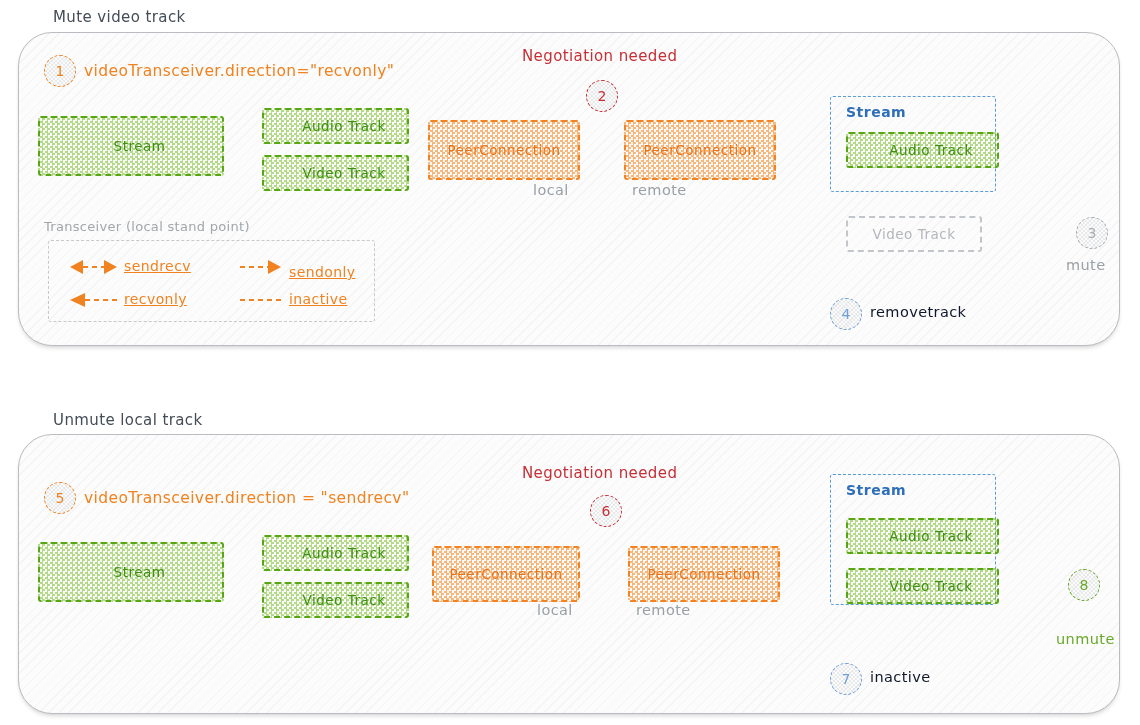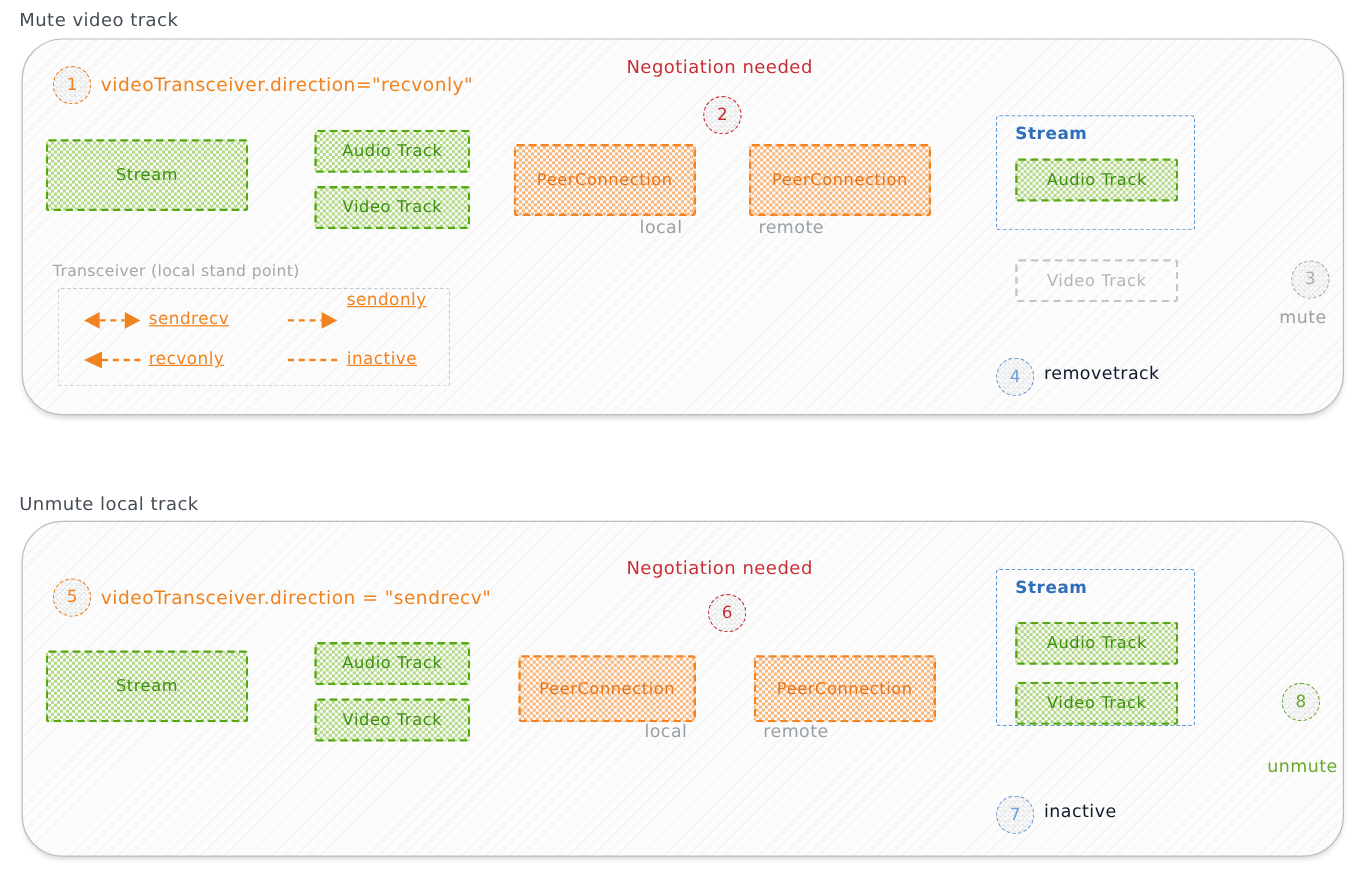--- a/index.html
+++ b/index.html
@@ -1,36 +1,36 @@
 <!DOCTYPE html>
 <html><head>
 <meta charset="utf-8">
 <style>
   html,body{margin:0;padding:0;background:#ffffff;}
   body{width:1140px;height:725px;position:relative;overflow:hidden;
        font-family:"DejaVu Sans",sans-serif;}
 
-  .panel-title{position:absolute;font-size:15px;color:#444c56;letter-spacing:.4px;}
+  .panel-title{position:absolute;font-size:15px;color:#444c56;letter-spacing:.4px;margin-left:37px;}
 
   .panel{position:absolute;border:1.6px solid #b9bcc0;border-radius:34px;
          background:
            repeating-linear-gradient(135deg,
              rgba(0,0,0,0.030) 0px, rgba(0,0,0,0.030) 1px,
              rgba(0,0,0,0.0) 1px, rgba(0,0,0,0.0) 7px),
            #fcfcfc;
          box-shadow:0 3px 5px -2px rgba(0,0,0,0.22);}
 
   .node{position:absolute;display:flex;align-items:center;justify-content:center;
         font-size:13.5px;letter-spacing:.5px;text-align:center;}
 
   
   .green{color:#3f8f12;border:2px dashed #57a714;border-radius:3px;
          background:
            repeating-conic-gradient(rgba(120,190,40,0.55) 0% 25%, rgba(255,255,255,0) 0% 50%)
-             0 0/5px 5px;}
+             0 0/5px 5px; padding-left: 17px;}
   
   .orange{color:#e8741a;border:2px dashed #f28322;border-radius:3px;
           background:
             repeating-conic-gradient(rgba(247,146,53,0.65) 0% 25%, rgba(255,255,255,0) 0% 50%)
               0 0/5px 5px;}
   
   .ghost{color:#b3b7bb;border:2px dashed #c2c6ca;border-radius:3px;background:transparent;}
 
   .stream-group{position:absolute;border:1.6px dashed #5b9bd5;border-radius:3px;}
   .stream-label{position:absolute;font-size:14px;color:#2f6fba;font-weight:bold;letter-spacing:.5px;}
@@ -201,21 +201,21 @@
   <g>
     <path d="M85,300 L117,300" stroke="#f0821f" stroke-width="1.9" stroke-dasharray="5,4"></path>
     <polygon points="85,293 70,300 85,307" fill="#f0821f"></polygon>
   </g>
   <g>
     <path d="M240,300 L281,300" stroke="#f0821f" stroke-width="1.9" stroke-dasharray="5,4"></path>
   </g>
 </svg>
 
 <div class="legend-item" style="left:124px;top:258px;">sendrecv</div>
-<div class="legend-item" style="left:289px;top:242px;">sendonly</div>
+<div class="legend-item" style="left:289px;top:264px;">sendonly</div>
 <div class="legend-item" style="left:124px;top:291px;">recvonly</div>
 <div class="legend-item" style="left:289px;top:291px;">inactive</div>
 
 <div class="panel-title" style="left:16px;top:411px;">Unmute local track</div>
 
 <div class="panel" style="left:18px;top:434px;width:1100px;height:278px;"></div>
 
 <div class="stepnum s-orange" style="left:44px;top:482px;">
   <span>5</span>
 </div>

